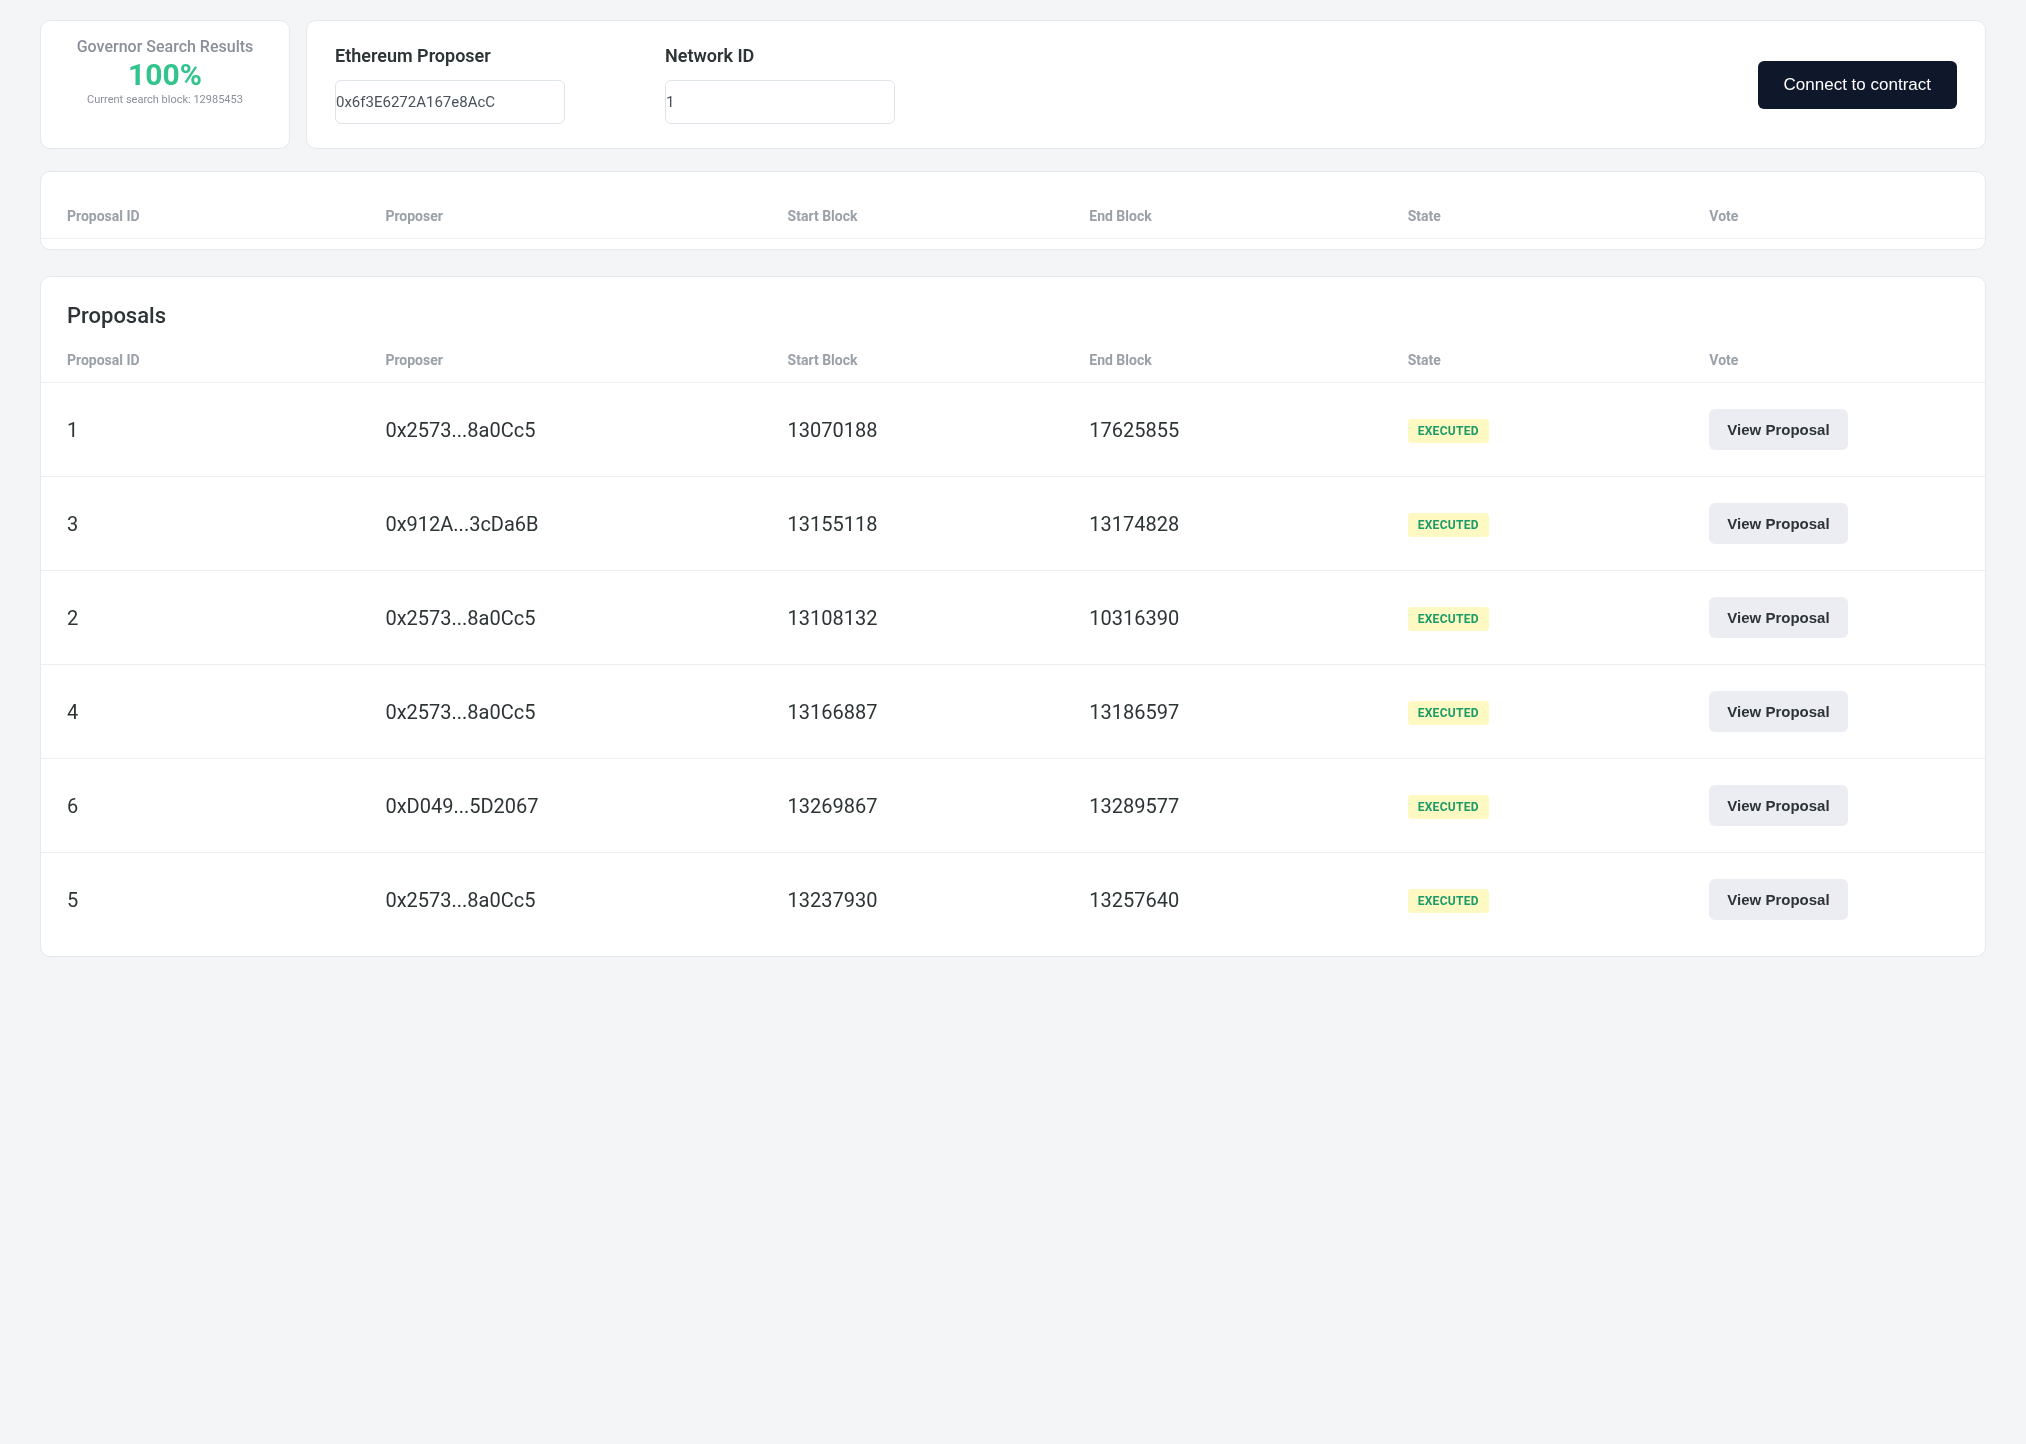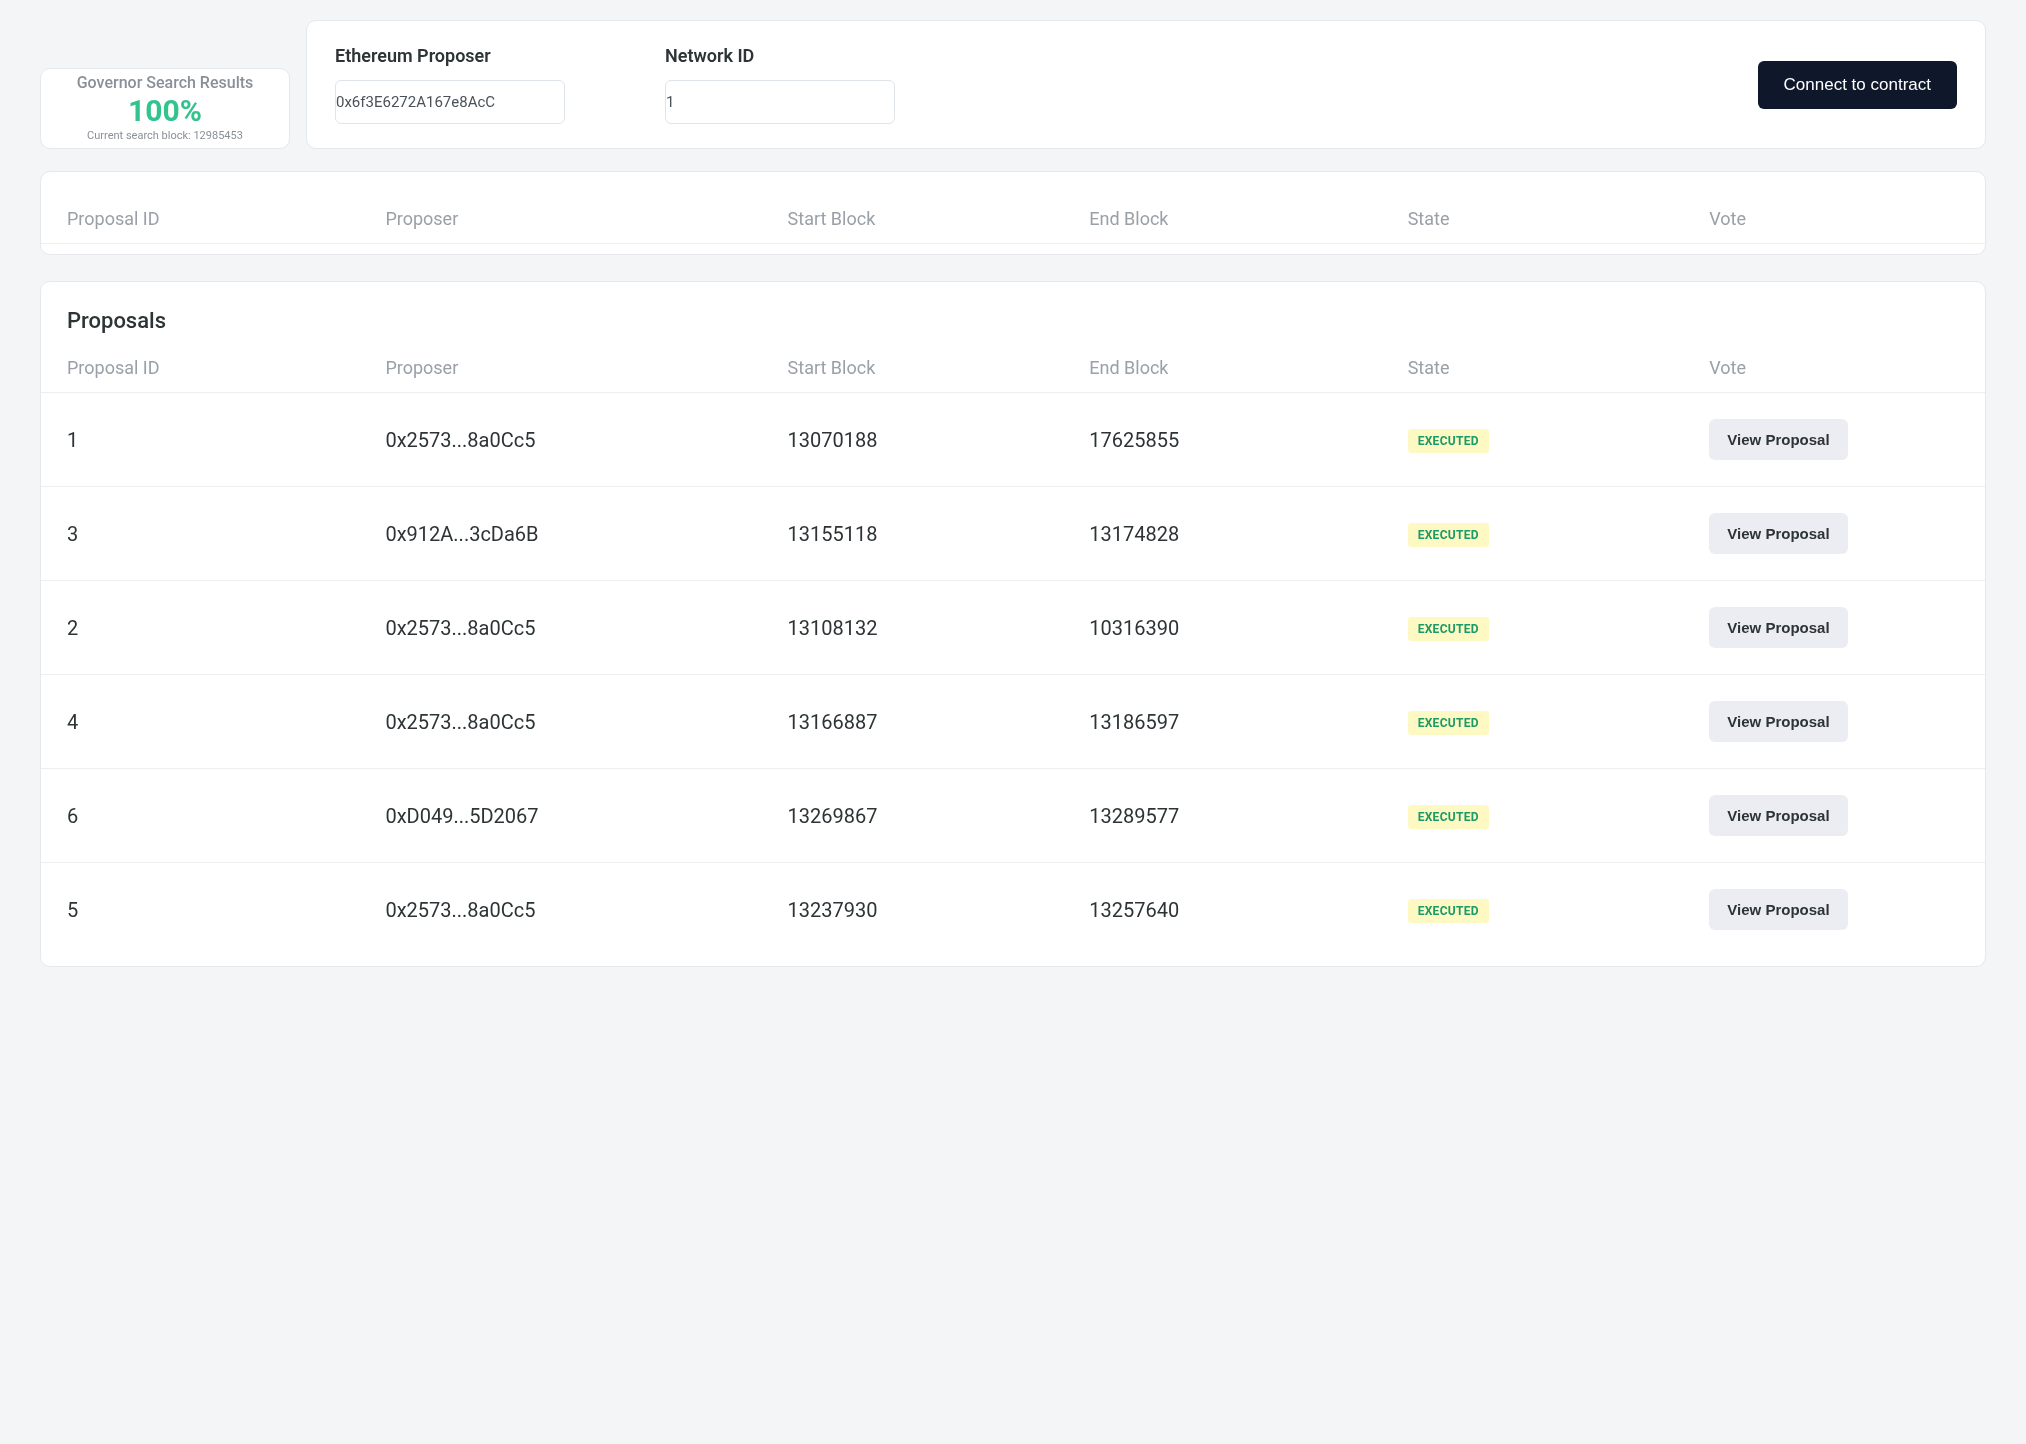--- a/index.html
+++ b/index.html
@@ -20,22 +20,21 @@
     }
     .card {
       background: #fff;
       border: 1px solid #e5e9ed;
       border-radius: 10px;
       padding: 22px 26px;
     }
     .search-card {
       flex: 0 0 250px;
       text-align: center;
-      padding: 4px 20px;
-      margin-top: 48px;
+      padding: 16px 20px;
     }
     .search-card .title {
       font-size: 16px;
       color: #8a8f99;
       font-weight: 500;
       margin-bottom: 2px;
     }
     .search-card .pct {
       color: #33c48d;
       font-size: 30px;
@@ -92,22 +91,22 @@
       font-weight: 500;
       color: #2d3436;
       padding: 0 26px 14px;
     }
     table {
       width: 100%;
       border-collapse: collapse;
     }
     thead th {
       text-align: left;
-      font-size: 18px;
-      font-weight: 400;
+      font-size: 14px;
+      font-weight: 700;
       color: #9aa0a8;
       padding: 10px 26px 14px;
       border-bottom: 1px solid #eceef2;
     }
     tbody td {
       padding: 26px 26px;
       border-bottom: 1px solid #eceef2;
       font-size: 20px;
       color: #2d3436;
       vertical-align: middle;

